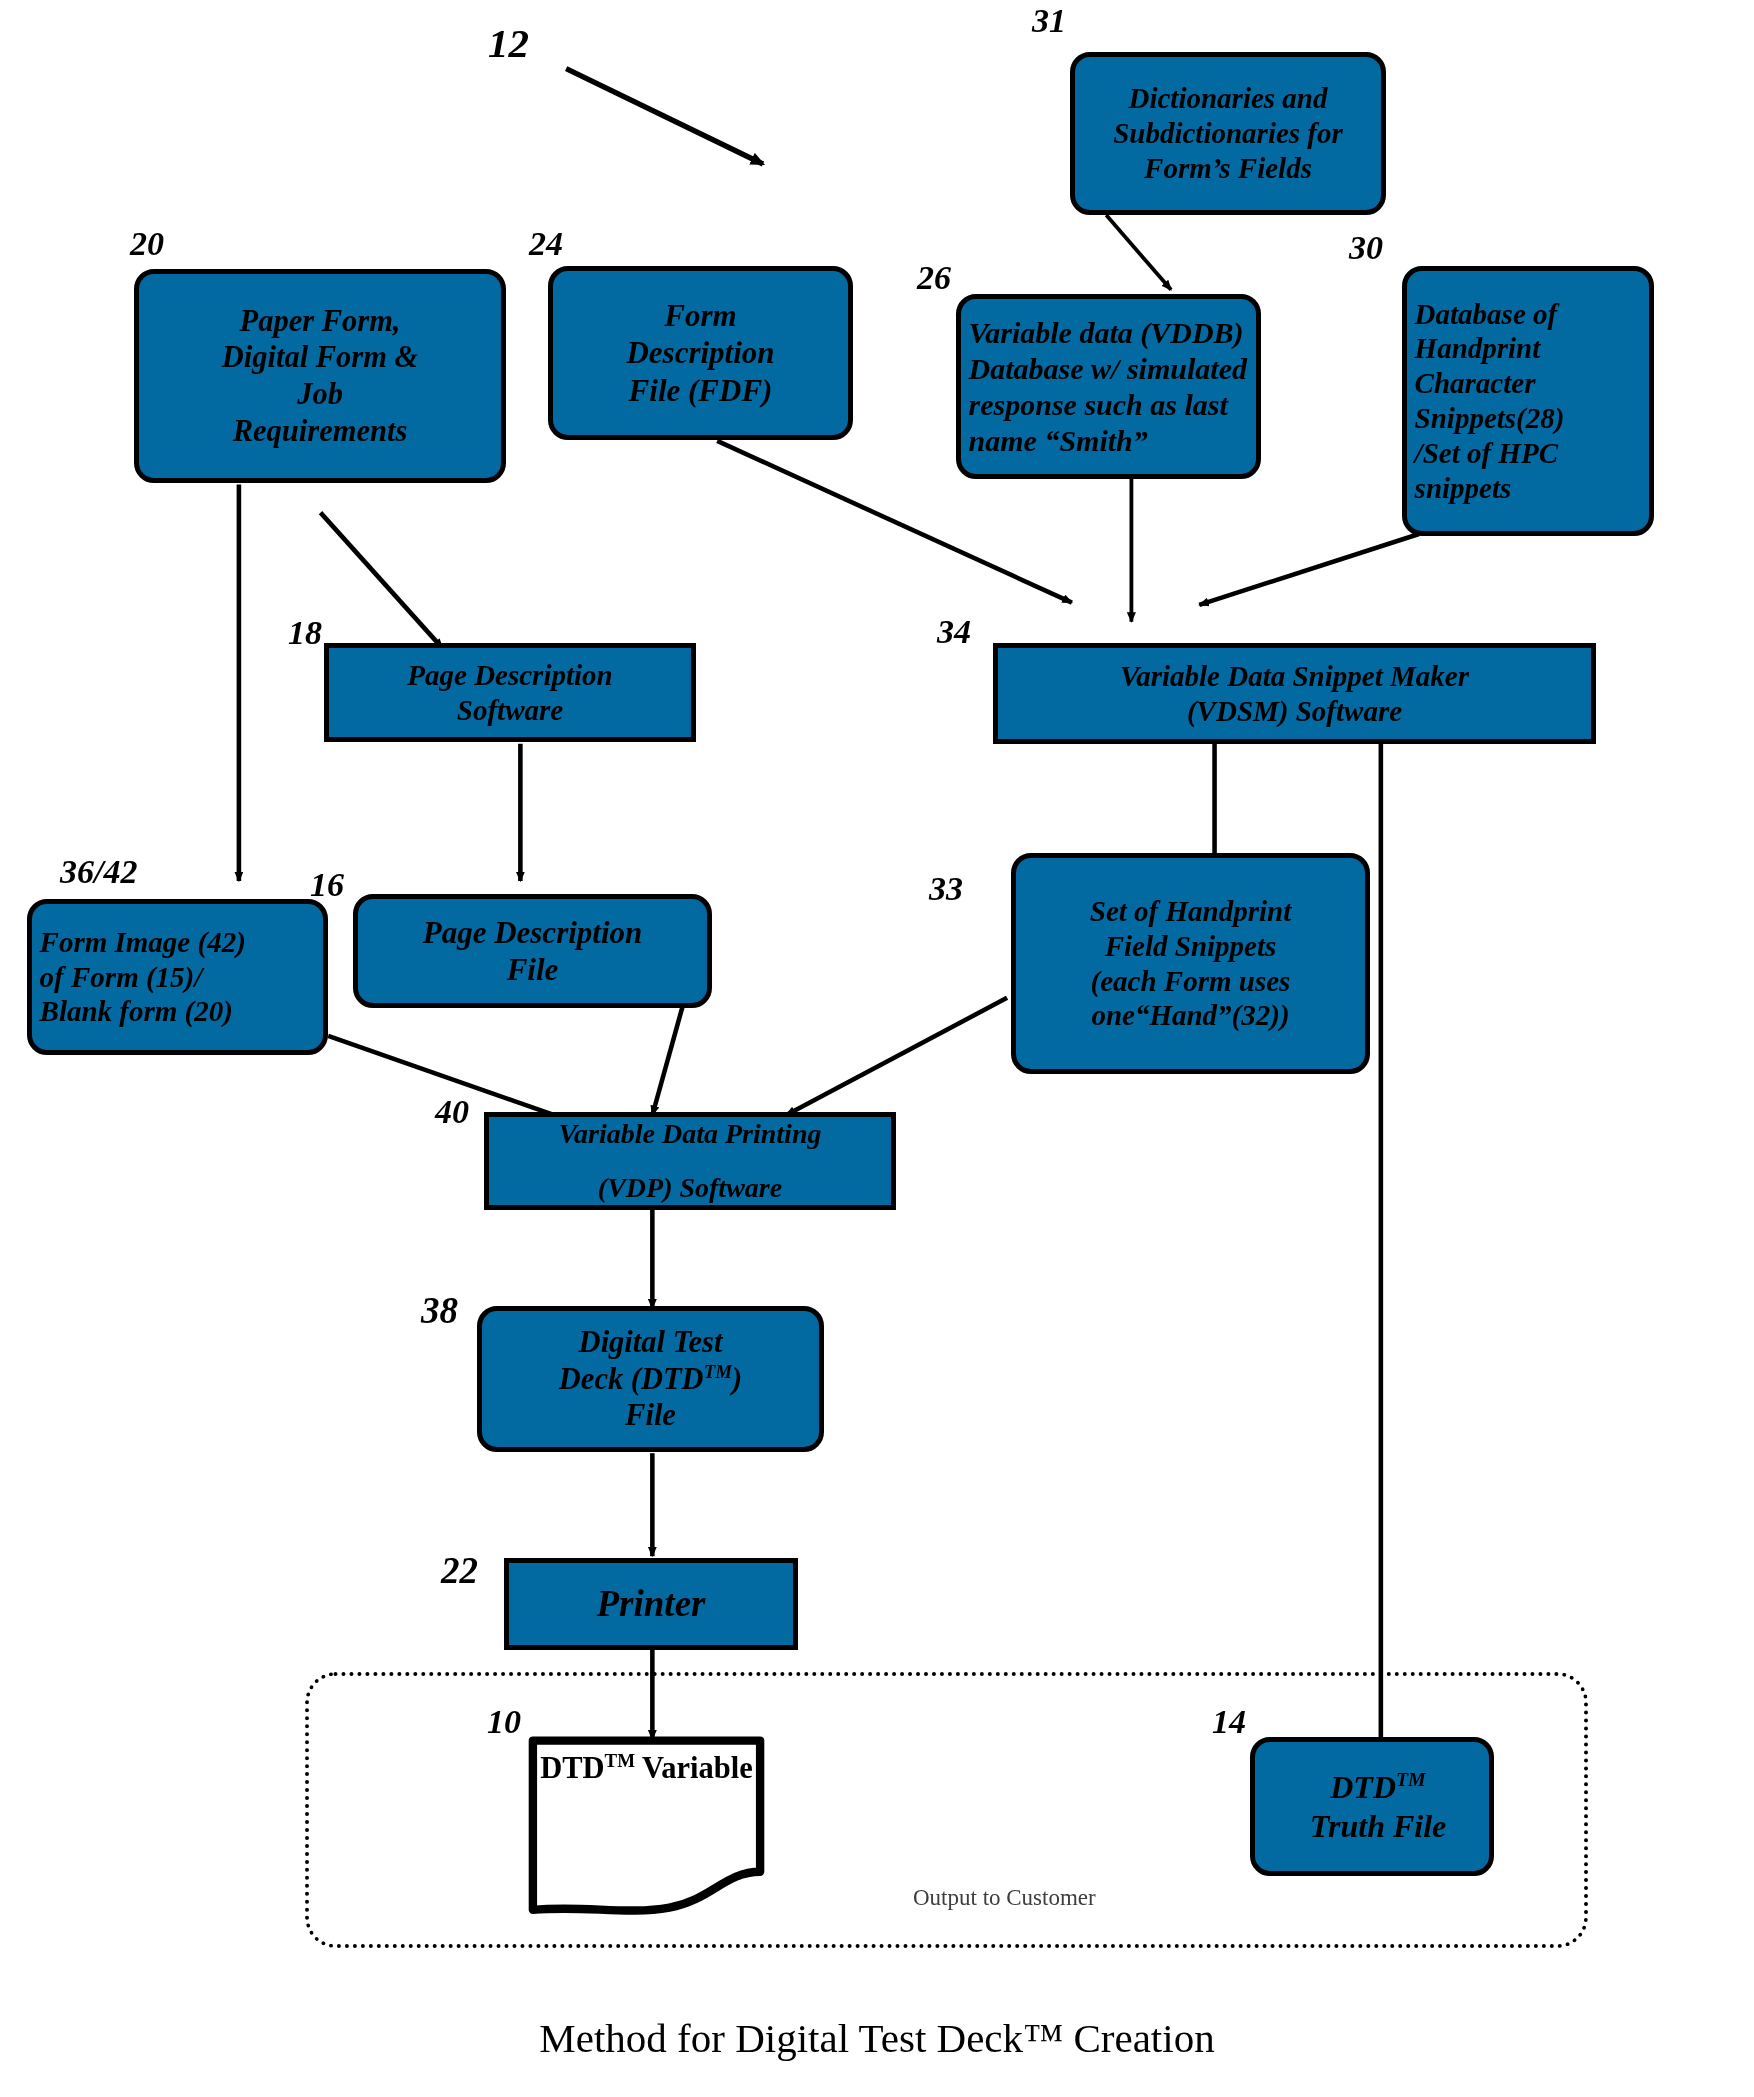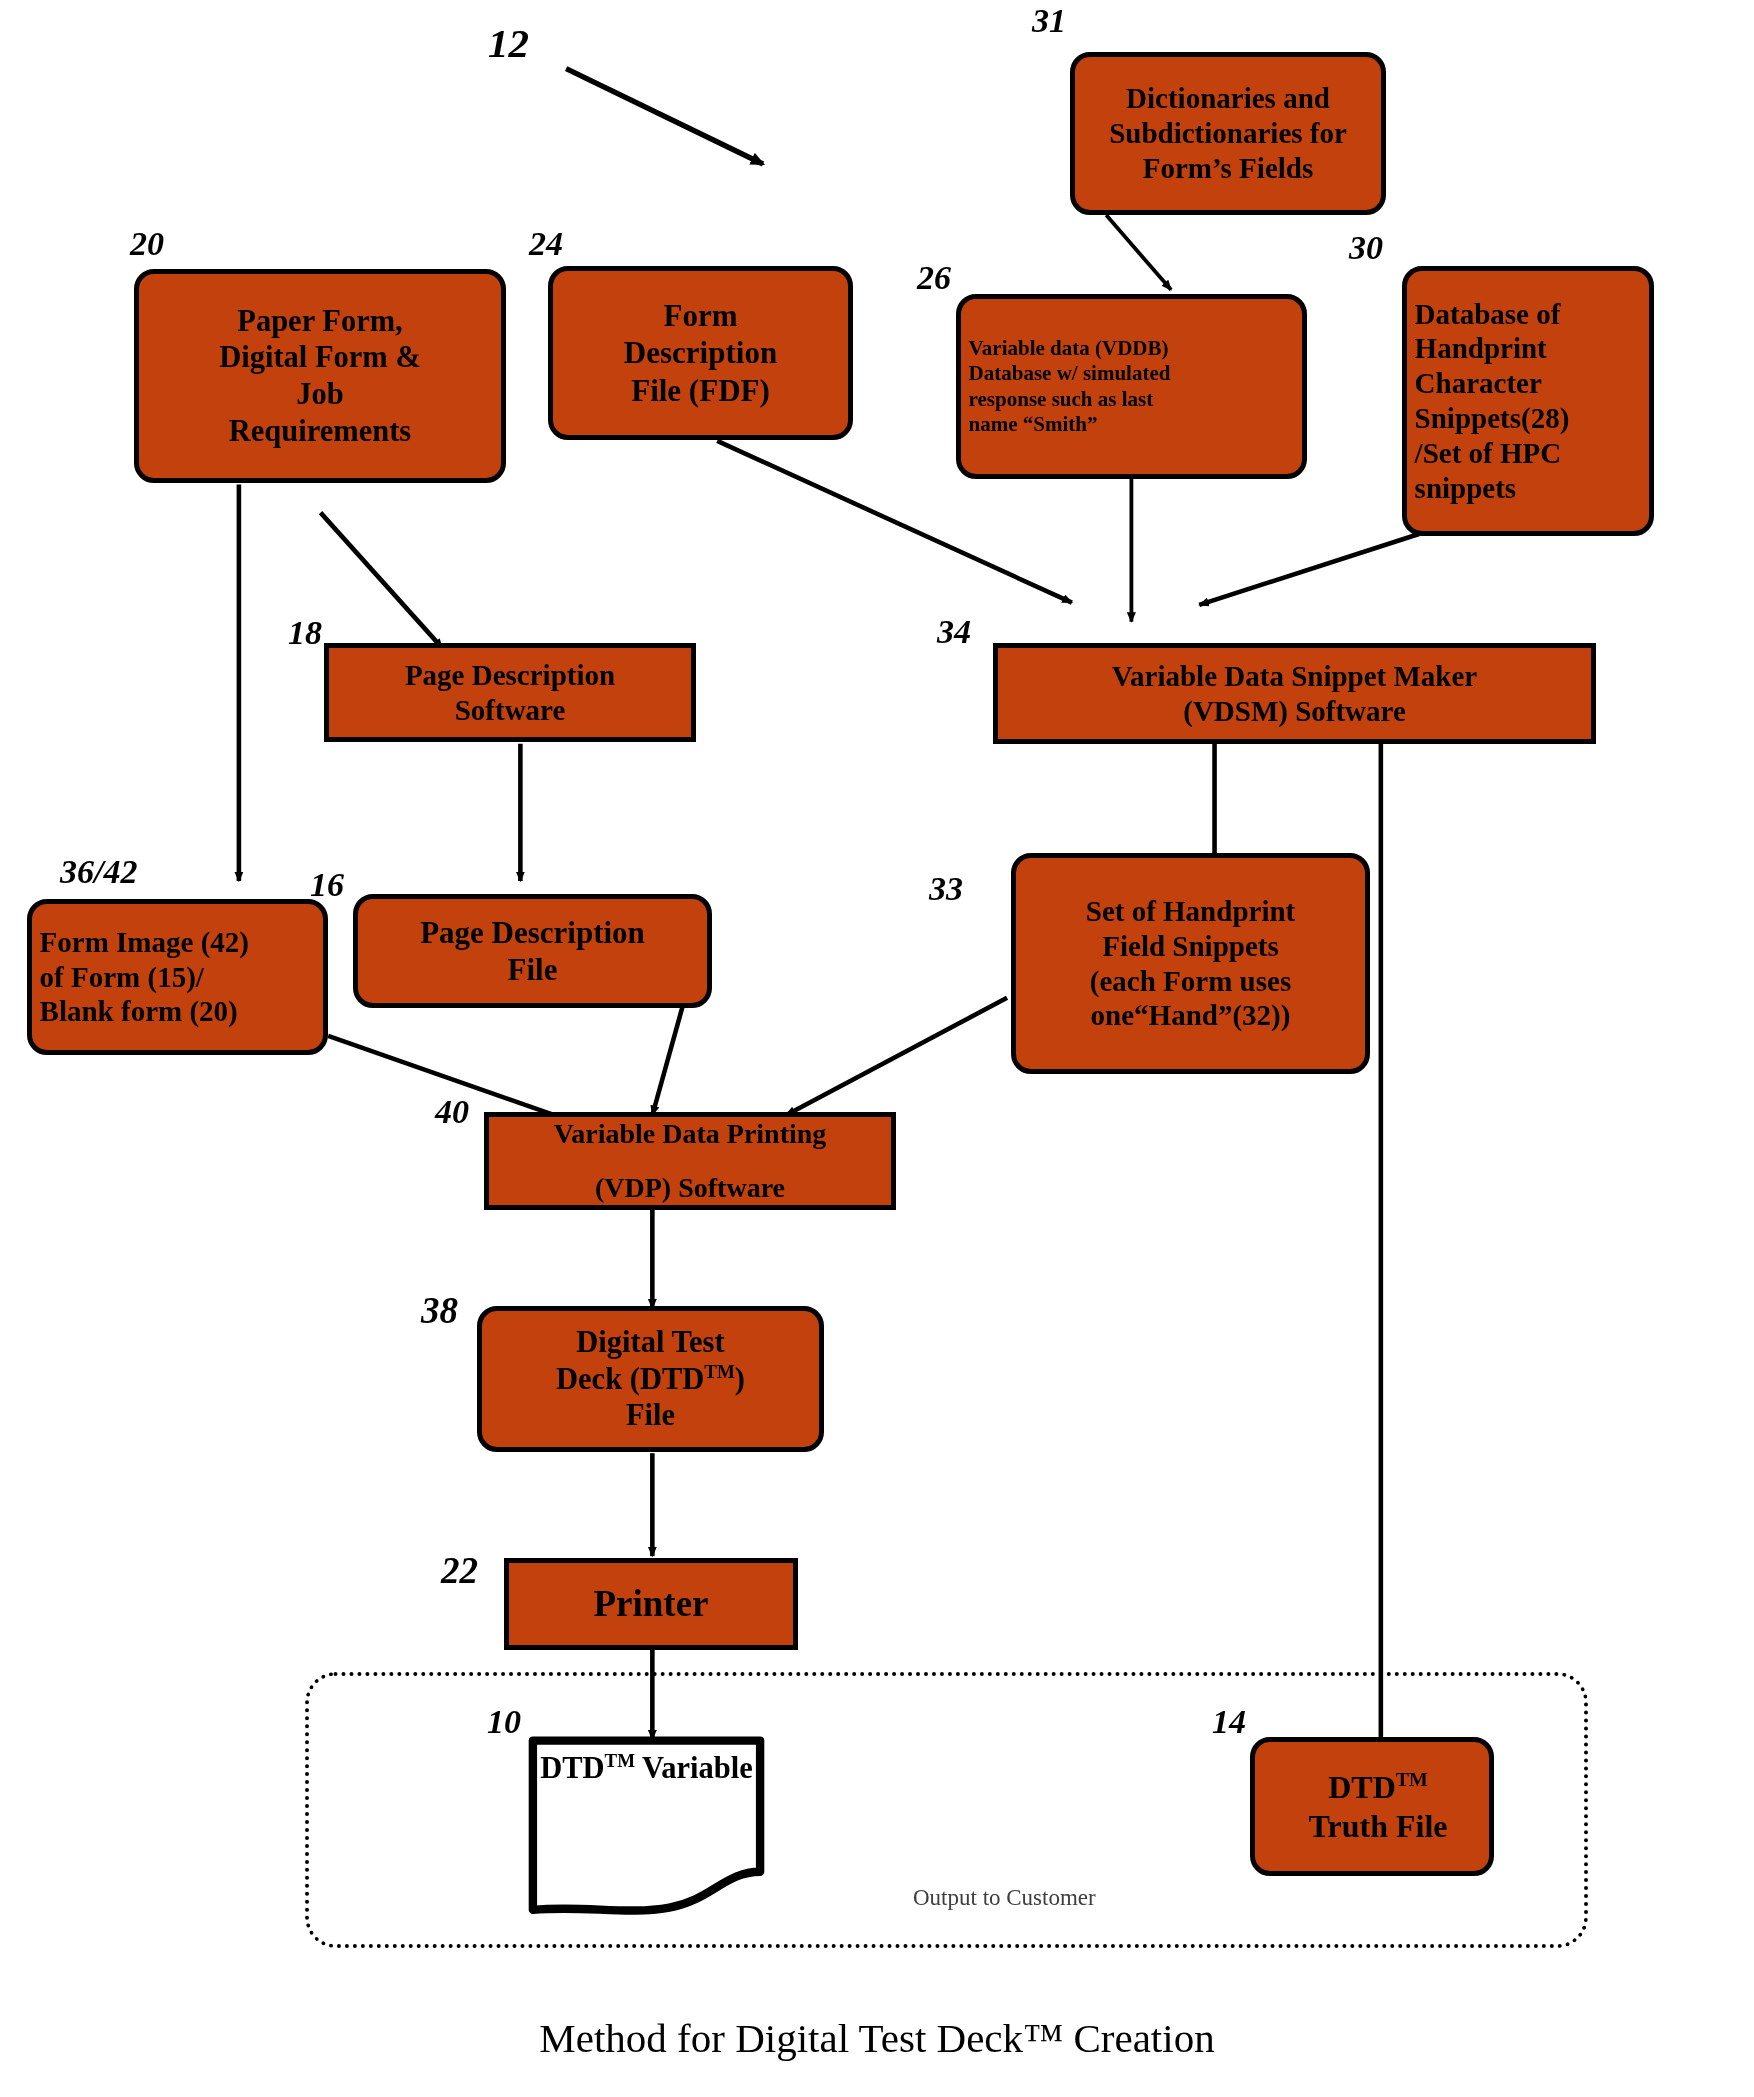--- a/index.html
+++ b/index.html
@@ -26,30 +26,31 @@
     top: 0;
     width: 1754px;
     height: 2097px;
     pointer-events: none;
   }
 
   
   .node {
     position: absolute;
     box-sizing: border-box;
-    background: #c2410c;
+    background: #0369a1;
     border: 5.3px solid #000000;
     display: flex;
     flex-direction: column;
     align-items: center;
     justify-content: center;
     text-align: center;
     font-weight: bold;
     line-height: 1.20;
     z-index: 3;
+    font-style: italic;
   }
   .node.rounded { border-radius: 20px; }
   .node.sharp   { border-radius: 0; }
   .node .ln { display: block; white-space: nowrap; }
   .node.leftal { align-items: flex-start; text-align: left; padding-left: 7.6px; }
   .node.leftal .ln { white-space: nowrap; }
 
   
   .docshape {
     position: absolute;
@@ -220,21 +221,21 @@
     <span class="ln">Job</span>
     <span class="ln">Requirements</span>
   </div>
 
   <div class="node rounded" style="left:548px; top:266px; width:305px; height:174px; font-size:31px;">
     <span class="ln">Form</span>
     <span class="ln">Description</span>
     <span class="ln">File (FDF)</span>
   </div>
 
-  <div class="node rounded leftal" style="left:956px; top:294px; width:351px; height:185px; font-size:21px;">
+  <div class="node rounded leftal" style="left:956px; top:294px; width:305px; height:185px; font-size:30px;">
     <span class="ln">Variable data (VDDB)</span>
     <span class="ln">Database w/ simulated</span>
     <span class="ln">response such as last</span>
     <span class="ln">name “Smith”</span>
   </div>
 
   <div class="node rounded leftal" style="left:1402px; top:266px; width:252px; height:270px; font-size:29px;">
     <span class="ln">Database of</span>
     <span class="ln">Handprint</span>
     <span class="ln">Character</span>

